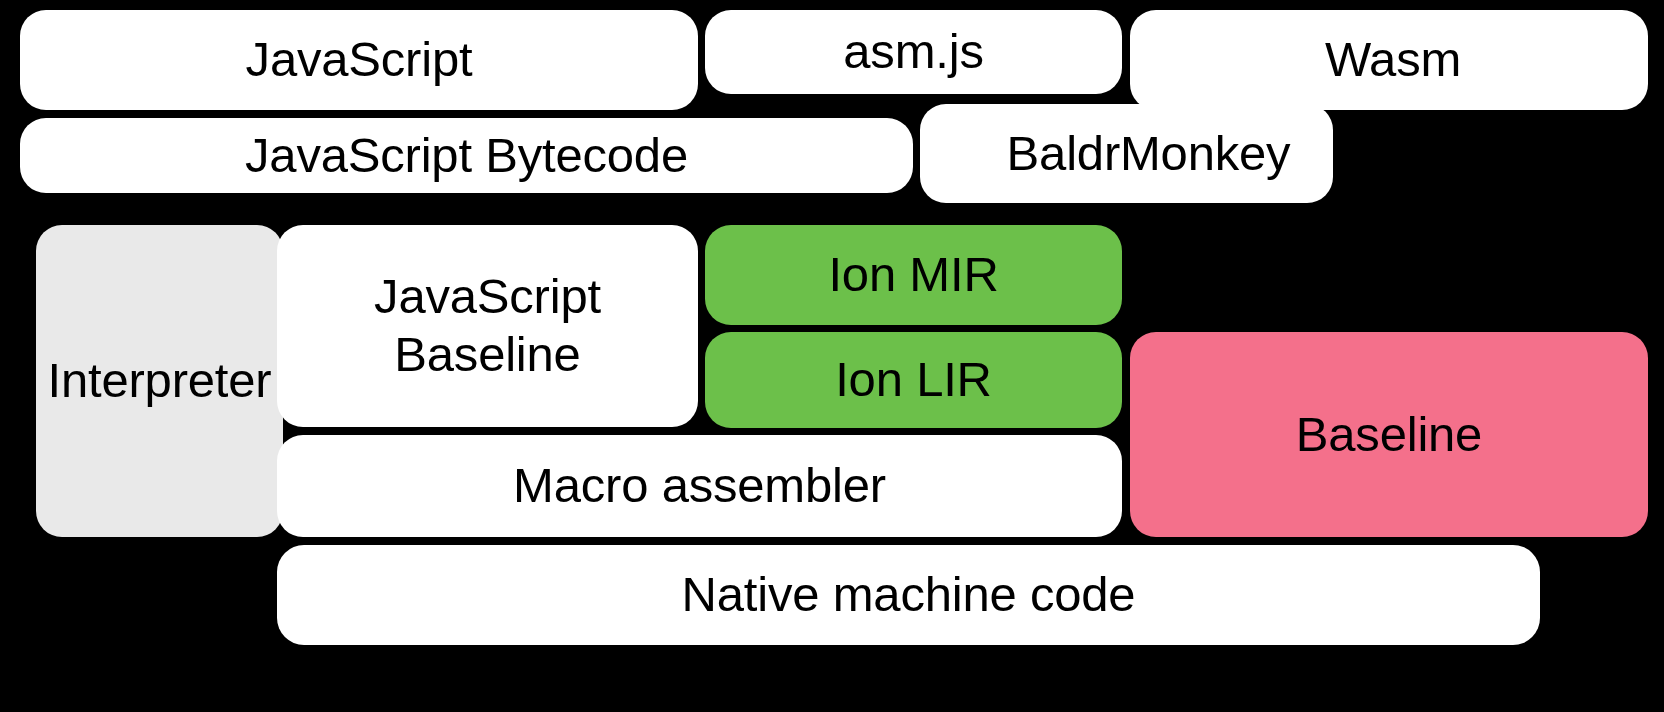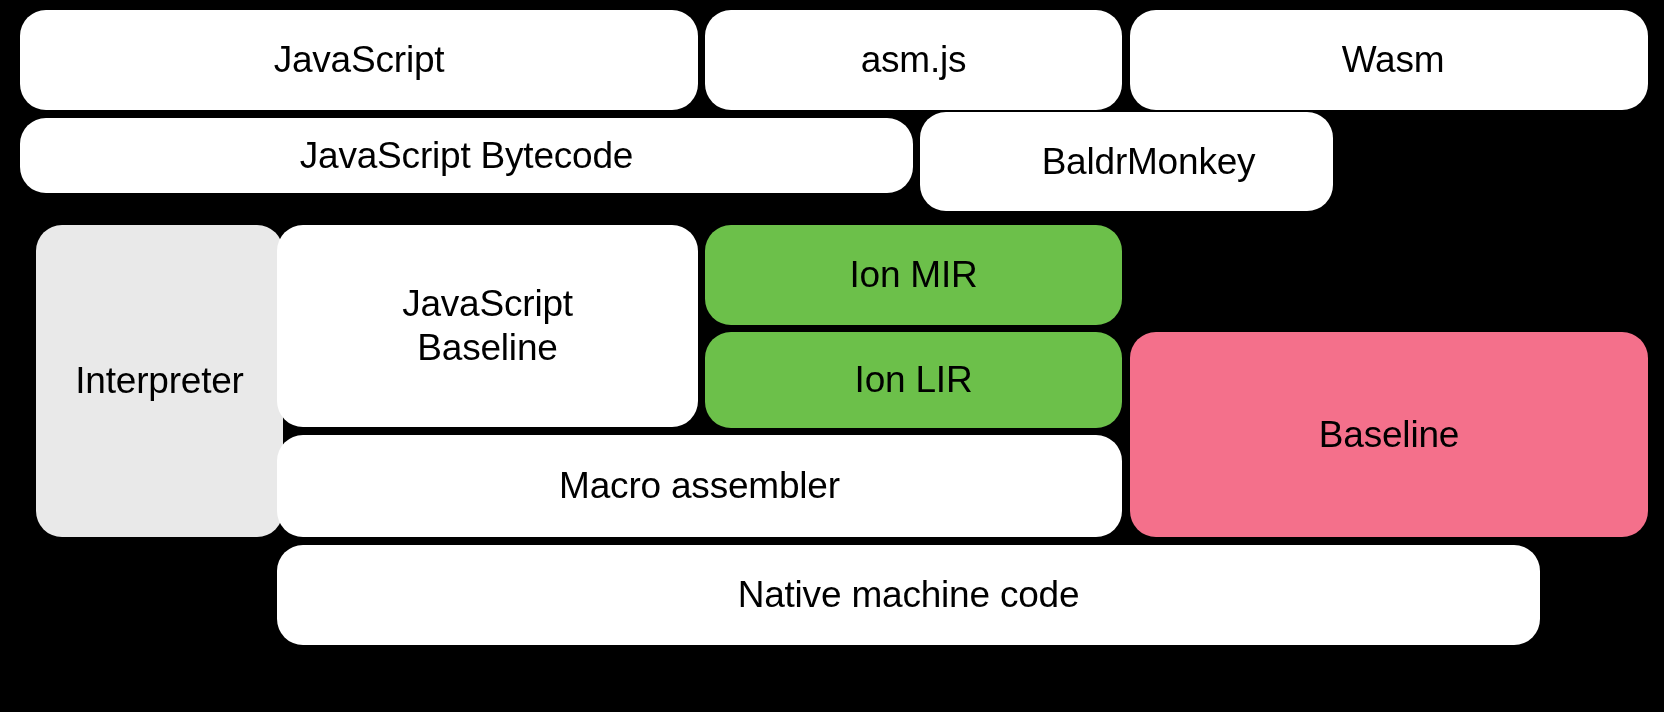--- a/index.html
+++ b/index.html
@@ -21,51 +21,51 @@
   .box {
     position: absolute;
     box-sizing: border-box;
     border-radius: 26px;
     display: flex;
     align-items: center;
     justify-content: center;
     text-align: center;
     color: #000000;
     font-family: "Liberation Sans", sans-serif;
-    font-size: 37px;
+    font-size: 49px;
     font-weight: 400;
     line-height: 1.18;
     letter-spacing: -0.2px;
     white-space: pre-line;
     user-select: none;
   }
   .fill-white  { background: #ffffff; }
   .fill-gray   { background: #e9e9e9; }
   .fill-green  { background: #6cc04a; text-align: right; }
   .fill-red    { background: #f4708b; }
 
   
   .b-javascript      { left: 20px;   top: 10px;  width: 678px; height: 100px; }
-  .b-asmjs           { left: 705px;  top: 10px;  width: 417px; height: 100px; }
+  .b-asmjs           { left: 705px;  top: 10px;  width: 417px; height: 84px; }
   .b-wasm            { left: 1130px; top: 10px;  width: 518px; height: 100px; padding-left: 8px; }
 
   
   .b-jsbytecode      { left: 20px;   top: 118px; width: 893px; height: 75px; }
-  .b-baldrmonkey     { left: 920px;  top: 112px; width: 413px; height: 99px; padding-left: 44px; }
+  .b-baldrmonkey     { left: 920px;  top: 104px; width: 413px; height: 99px; padding-left: 44px; }
 
   
   .b-interpreter     { left: 20px;   top: 225px; width: 247px; height: 312px; margin-left: 16px; }
   .b-jsbaseline      { left: 277px;  top: 225px; width: 421px; height: 202px; }
   .b-ionmir          { left: 705px;  top: 225px; width: 417px; height: 100px; }
   .b-ionlir          { left: 705px;  top: 332px; width: 417px; height: 96px; }
   .b-macroassembler  { left: 277px;  top: 435px; width: 845px; height: 102px; }
   .b-cranelift       { left: 1130px; top: 332px; width: 518px; height: 205px; }
 
   
-  .b-nativecode      { left: 277px;  top: 545px; width: 1263px; height: 100px; }
+  .b-nativecode      { left: 277px;  top: 545px; width: 1263px; height: 100px; border-radius: 27px; }
 </style>
 </head>
 <body>
 
 <div id="diagram">
 
   <div class="box fill-white b-javascript">JavaScript</div>
 
   <div class="box fill-white b-asmjs">asm.js</div>
 

